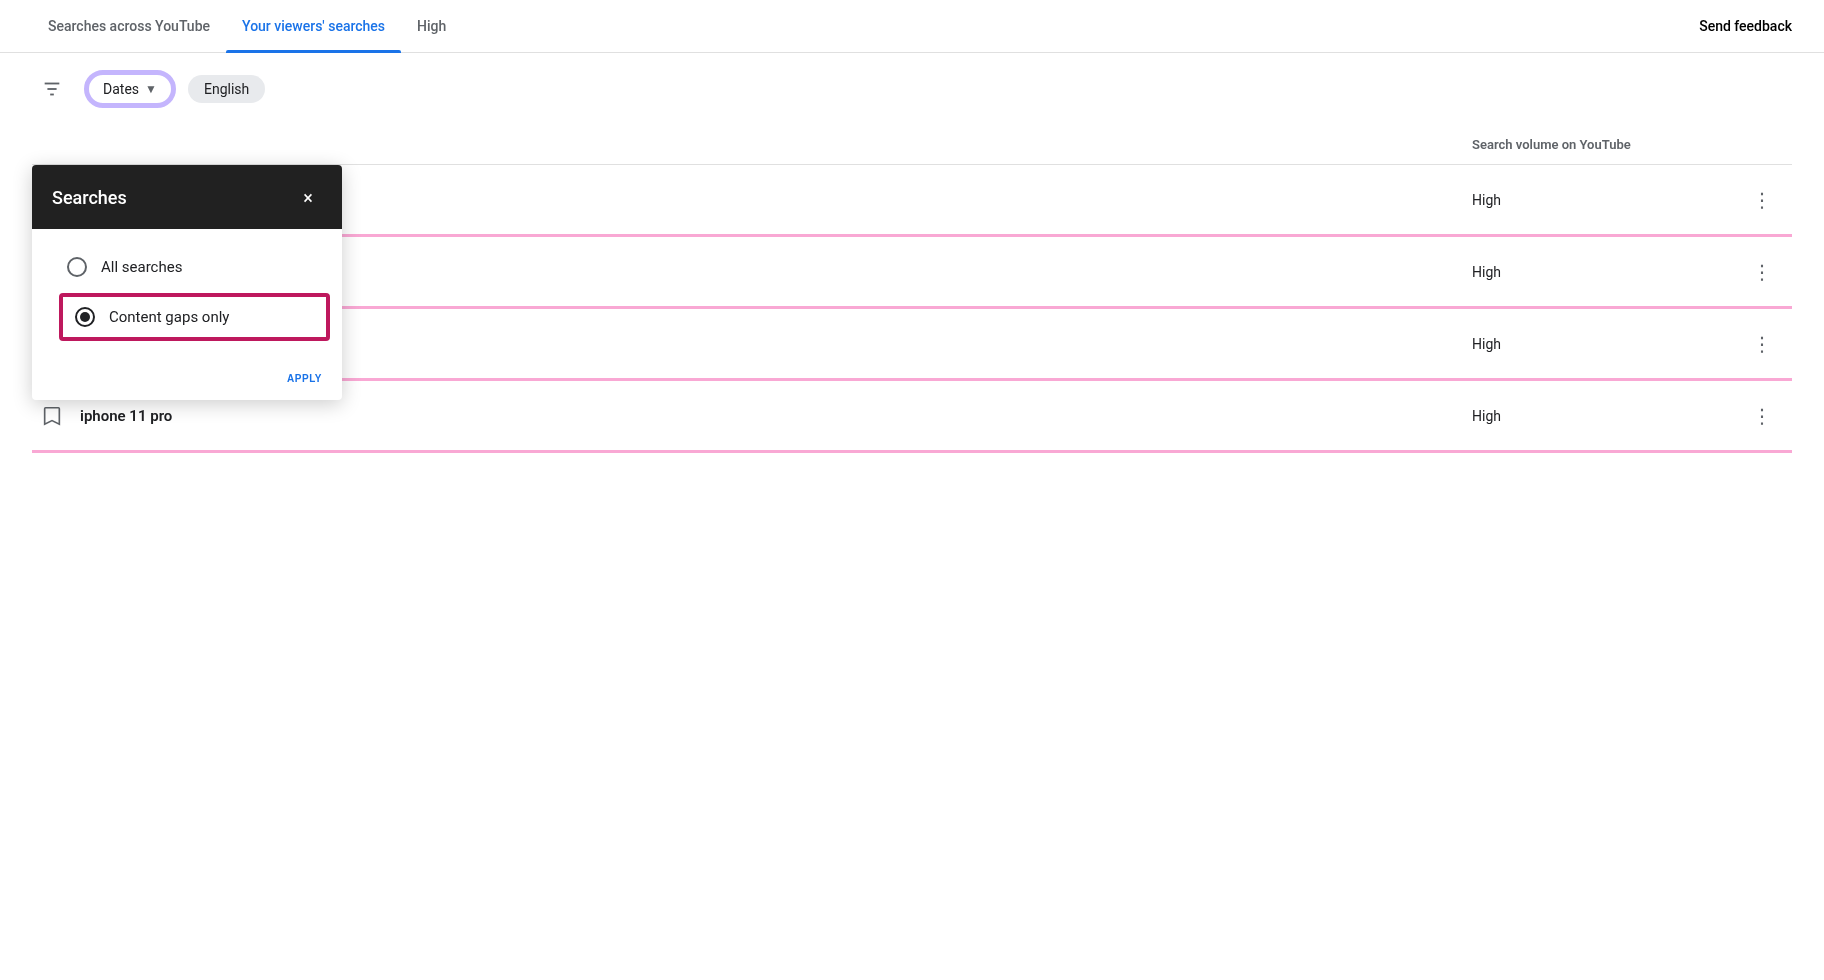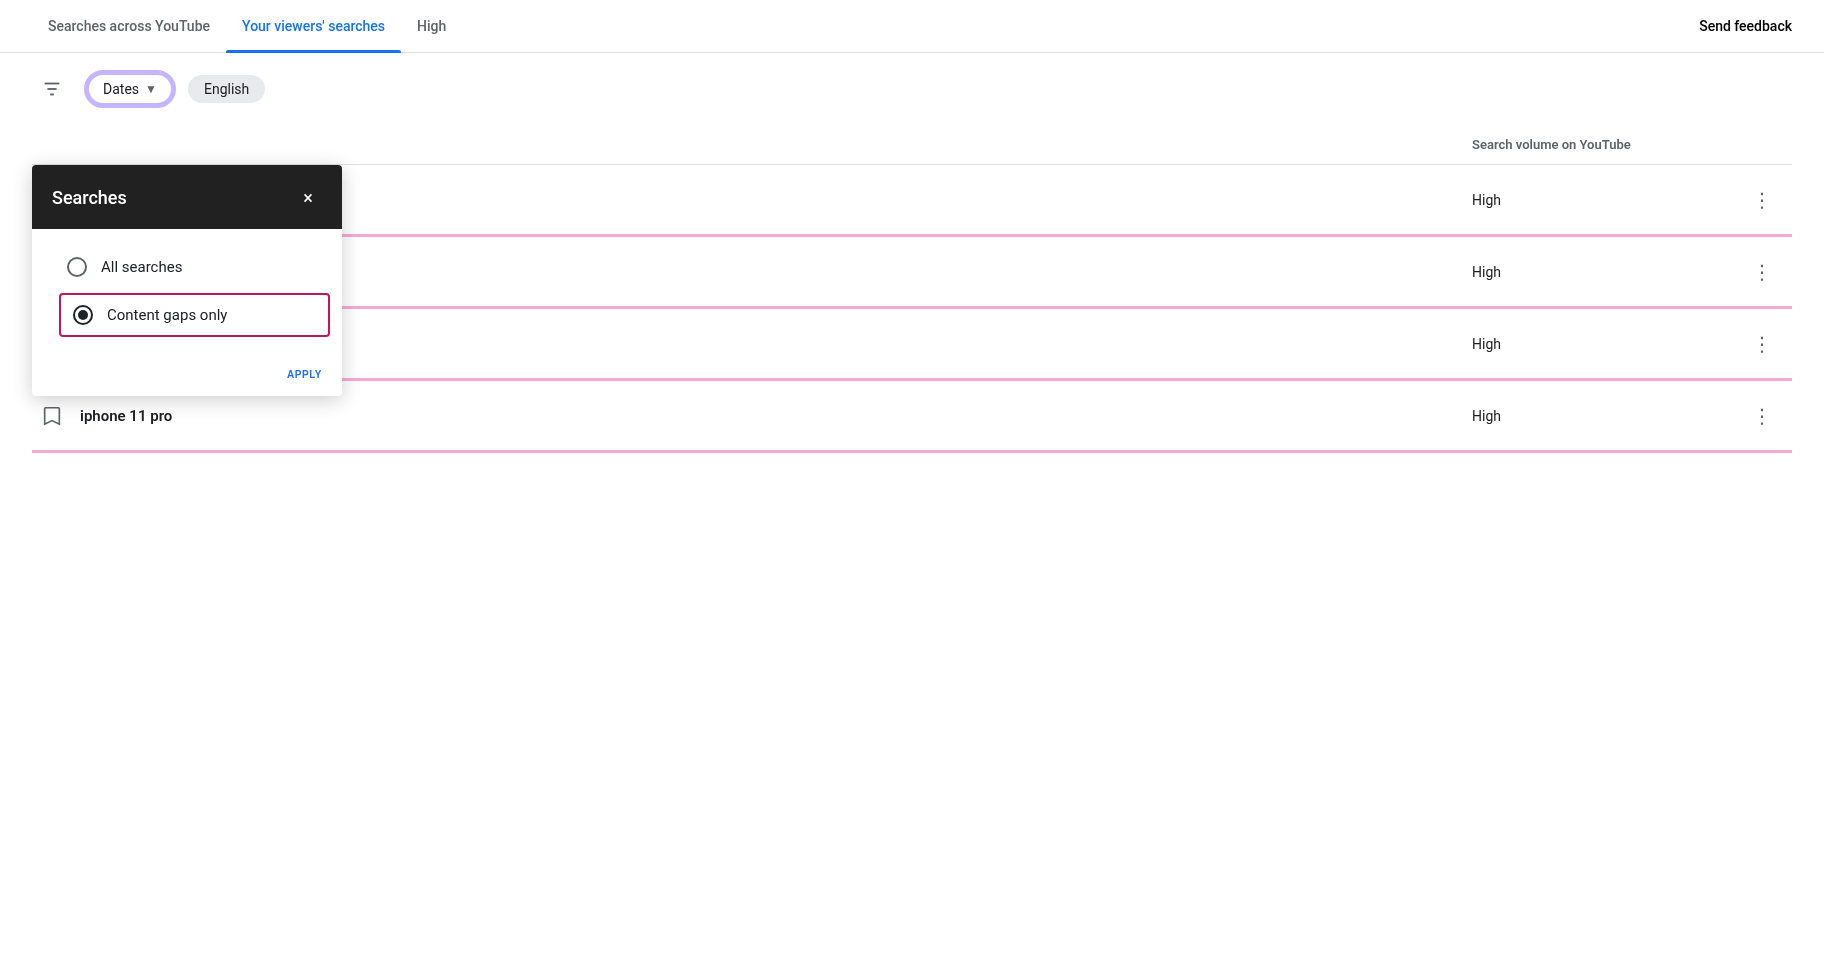--- a/index.html
+++ b/index.html
@@ -189,21 +189,21 @@
       margin-left: 15px;
     }
     .radio-option {
       display: flex;
       align-items: center;
       padding: 12px 20px;
       cursor: pointer;
       gap: 14px;
     }
     .radio-option.selected-option {
-      border: 2px solid #be185d;
+      border: 4px solid #be185d;
       border-radius: 4px;
       margin: 4px 12px;
       padding: 10px 12px;
     }
     .radio-circle {
       width: 20px;
       height: 20px;
       border-radius: 50%;
       border: 2px solid #5f6368;
       display: flex;

